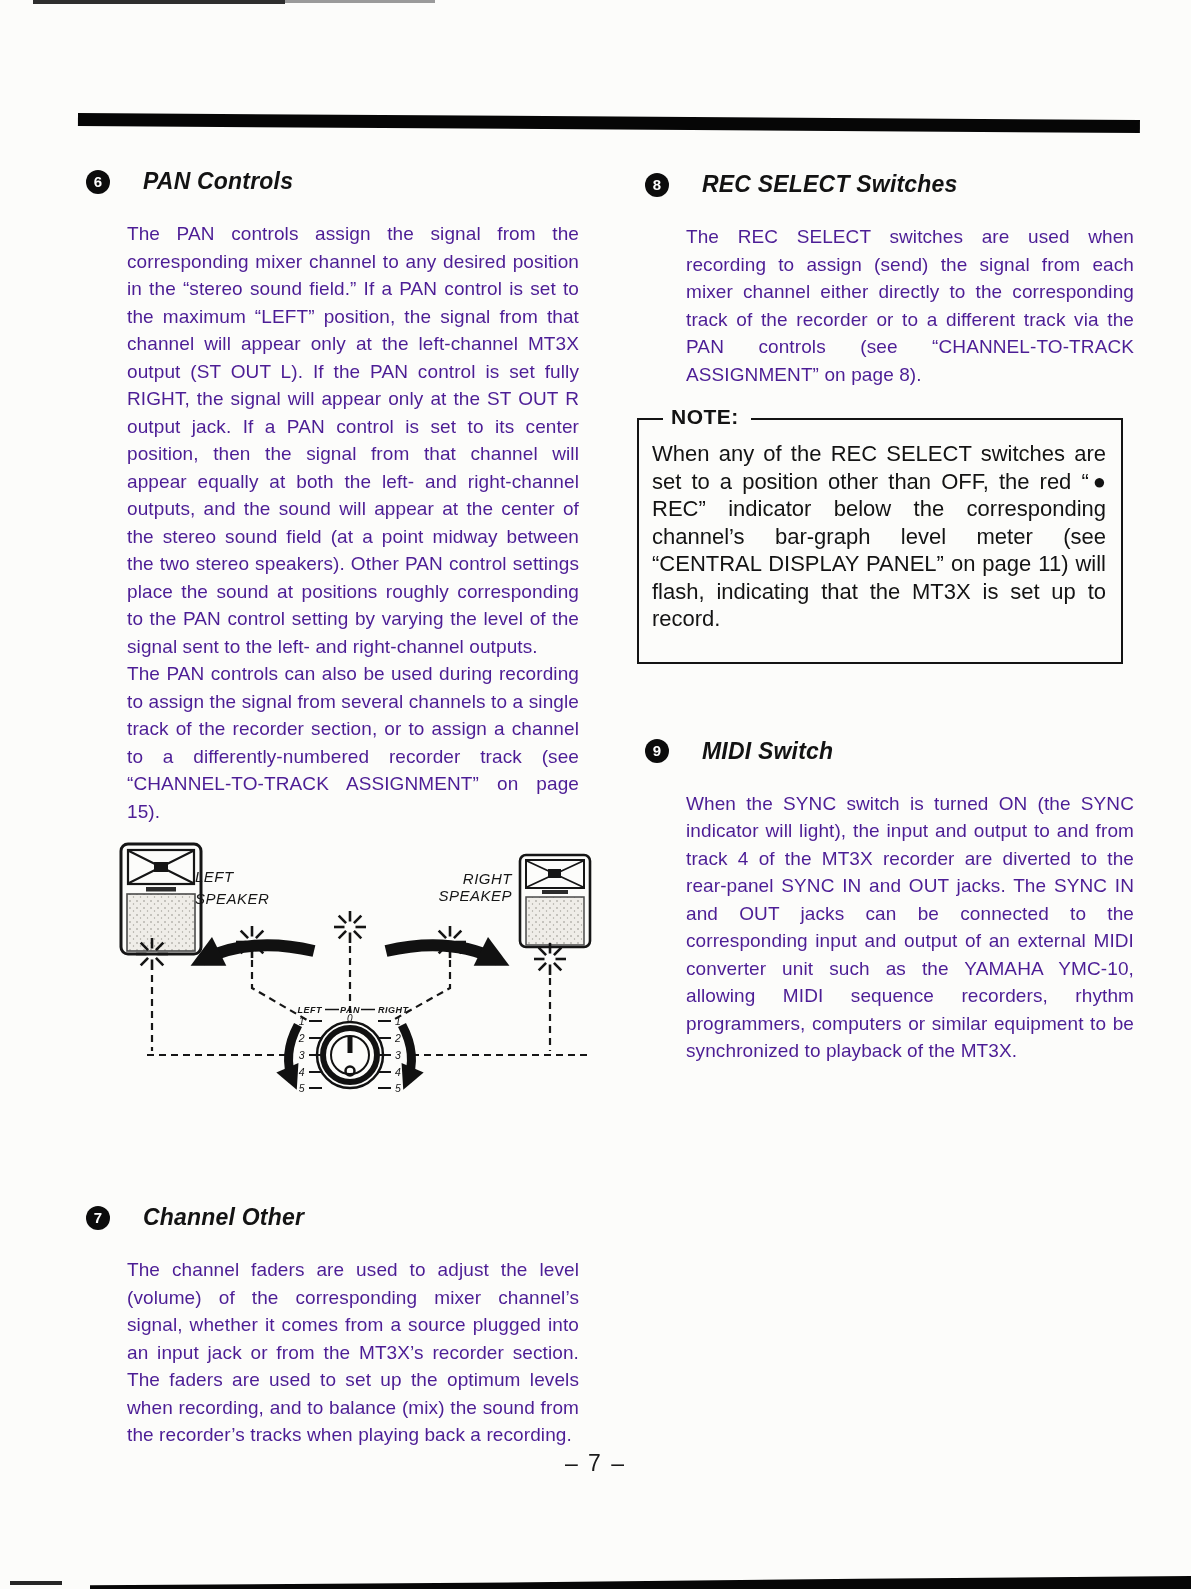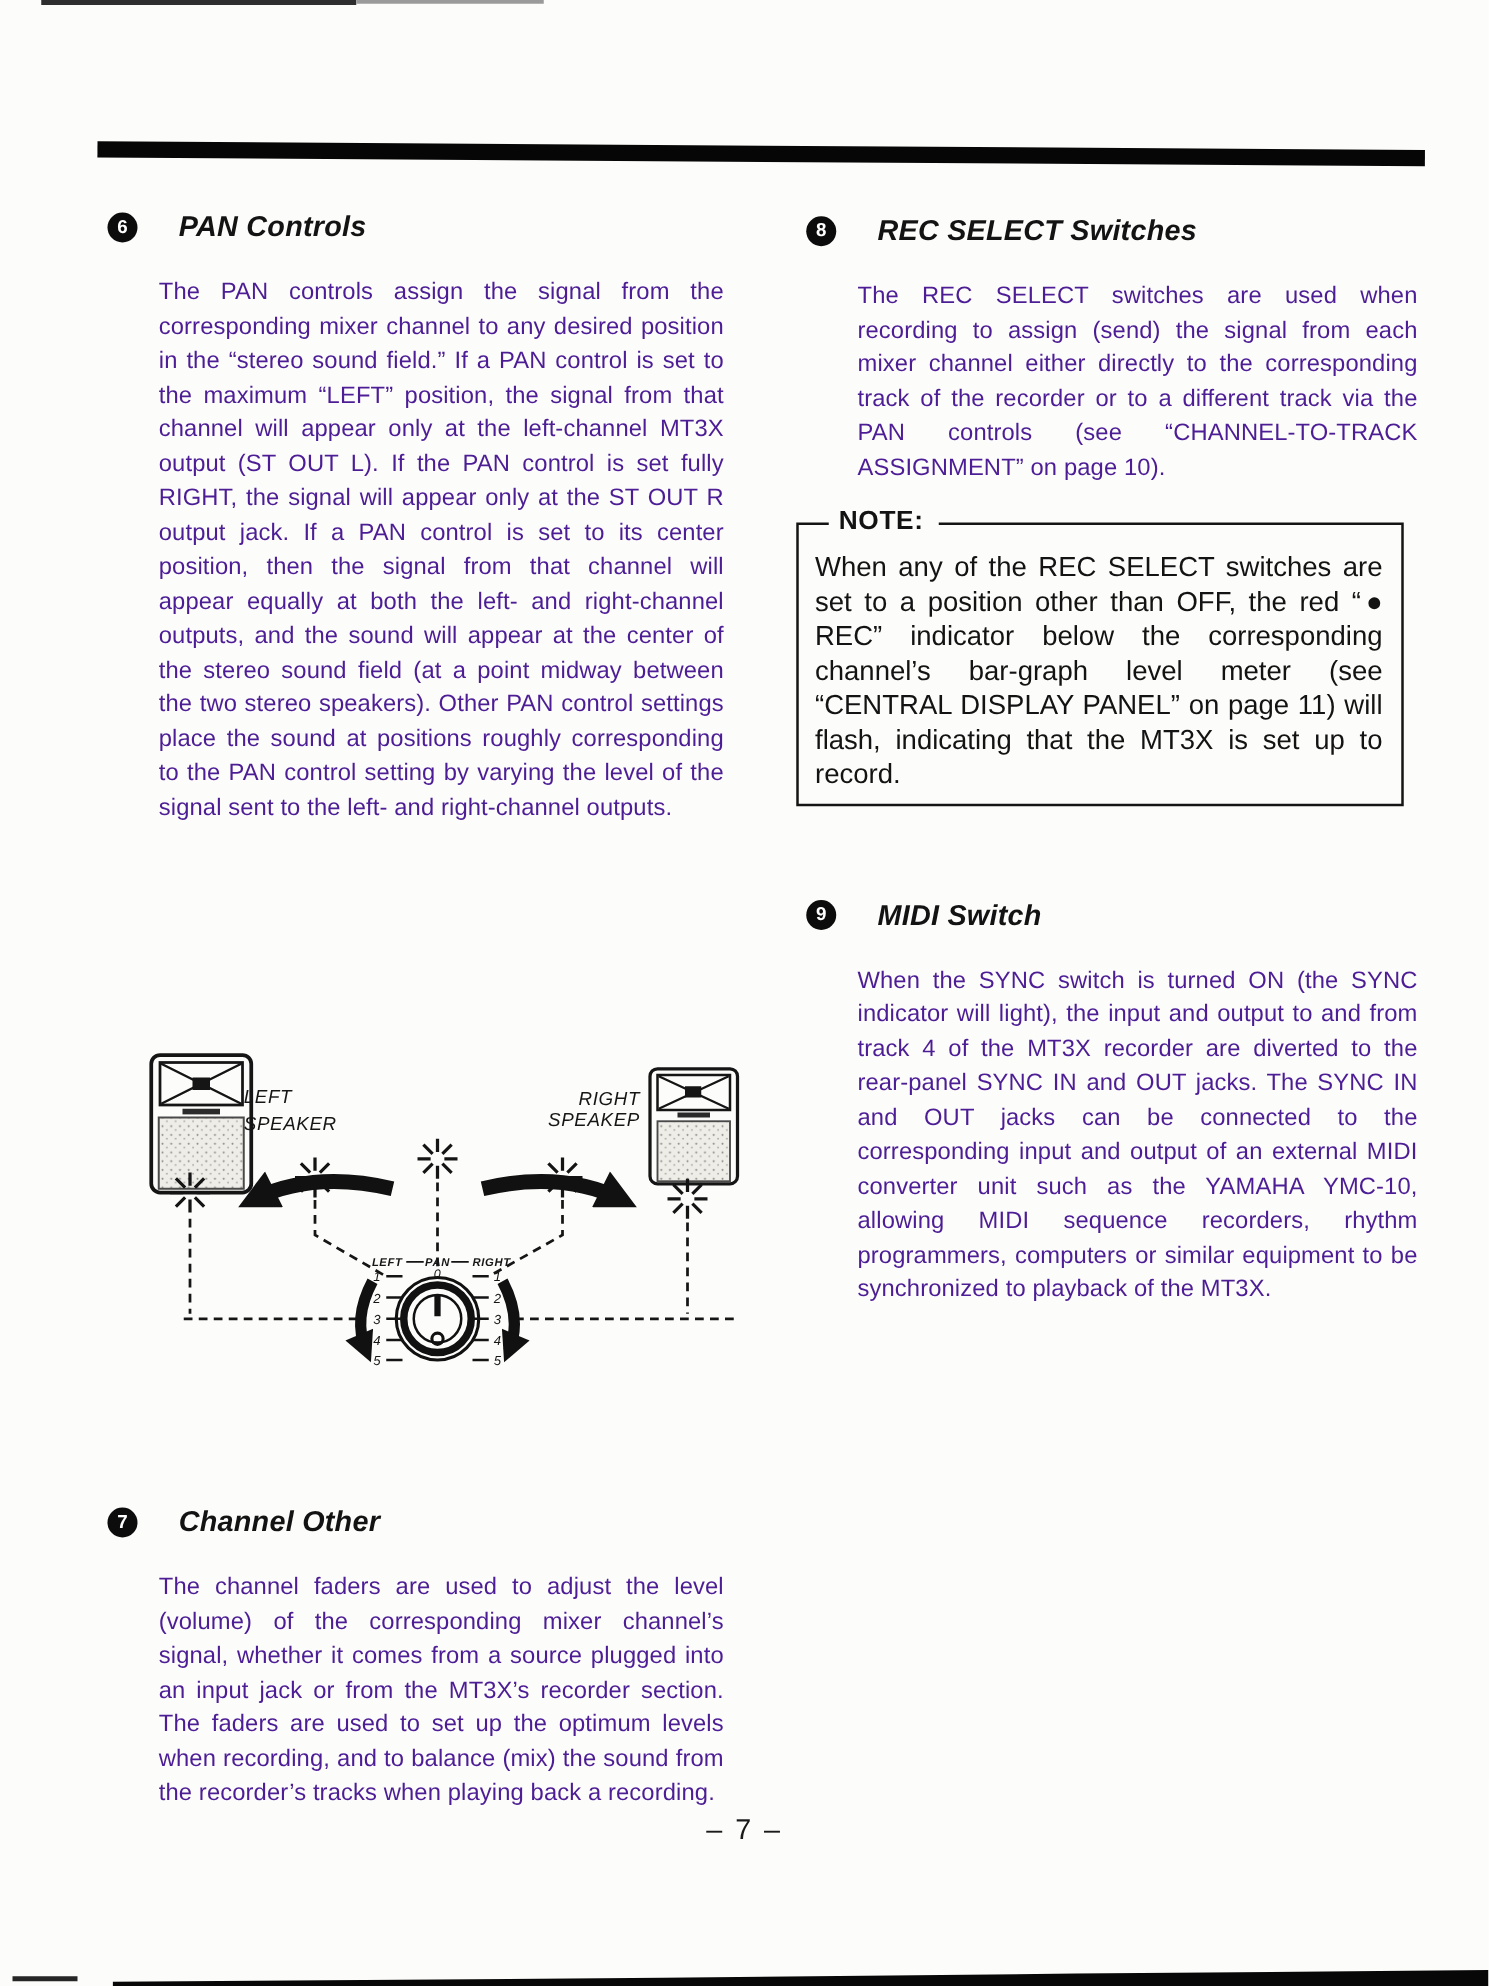--- a/index.html
+++ b/index.html
@@ -31,21 +31,21 @@
   .sec-title { font-size:23px; font-weight:bold; letter-spacing:0.2px; margin:16px;font-style:italic; }
 
   .body-text {
     margin:0 0 0 41px; font-size:19px; line-height:27.5px;
     text-align:justify; letter-spacing:0.1px; color:#4c1d95;
   }
 
   .note-box {
     position:relative; box-sizing:border-box;
     margin:30px 0 0 -8px; width:486px;
-    border:2.5px solid #141414; padding:20px 15px 10px 13px;
+    border:2.5px solid #141414; padding:20px 15px 29px 13px;
   }
   .note-label {
     position:absolute; top:-15px; left:24px;
     background:#fcfcfa; padding:0 12px 0 8px;
     font-size:21px; font-weight:bold; letter-spacing:0.5px;
   }
   .note-text { margin:0; font-size:22px; line-height:27.5px; text-align:justify; }
 
   .sec-sync { margin-top:58px; }
 
@@ -68,20 +68,21 @@
   <div class="scan-top"></div>
   <div class="scan-top2"></div>
   <div class="rule-top"></div>
 
   <section class="sec-pan">
     <div class="section-head">
       <span class="bullet">6</span>
       <h2 class="sec-title">PAN Controls</h2>
     </div>
     <p class="body-text">The PAN controls assign the signal from the corresponding mixer channel to any desired position in the “stereo sound field.” If a PAN control is set to the maximum “LEFT” position, the signal from that channel will appear only at the left-channel MT3X output (ST OUT L). If the PAN control is set fully RIGHT, the signal will appear only at the ST OUT R output jack. If a PAN control is set to its center position, then the signal from that channel will appear equally at both the left- and right-channel outputs, and the sound will appear at the center of the stereo sound field (at a point midway between the two stereo speakers). Other PAN control settings place the sound at positions roughly corresponding to the PAN control setting by varying the level of the signal sent to the left- and right-channel outputs.</p>
+    <p class="body-text">The PAN controls can also be used during recording to assign the signal from several channels to a single track of the recorder section, or to assign a channel to a differently-numbered recorder track (see “CHANNEL-TO-TRACK ASSIGNMENT” on page 15).</p>
   </section>
 
   <div class="diagram">
     <svg width="500" height="297" viewBox="0 0 500 297">
       <defs>
         <pattern id="stipple" width="7" height="7" patternUnits="userSpaceOnUse">
           <rect width="7" height="7" fill="#efede8"></rect>
           <circle cx="2" cy="3" r="0.8" fill="#8f8d86"></circle>
           <circle cx="5.5" cy="6" r="0.7" fill="#a5a39b"></circle>
         </pattern>
@@ -196,21 +197,21 @@
     </div>
     <p class="body-text">The channel faders are used to adjust the level (volume) of the corresponding mixer channel’s signal, whether it comes from a source plugged into an input jack or from the MT3X’s recorder section. The faders are used to set up the optimum levels when recording, and to balance (mix) the sound from the recorder’s tracks when playing back a recording.</p>
   </section>
 
   <div class="col-right">
     <section>
       <div class="section-head">
         <span class="bullet">8</span>
         <h2 class="sec-title">REC SELECT Switches</h2>
       </div>
-      <p class="body-text">The REC SELECT switches are used when recording to assign (send) the signal from each mixer channel either directly to the corresponding track of the recorder or to a different track via the PAN controls (see “CHANNEL-TO-TRACK ASSIGNMENT” on page 10).</p>
+      <p class="body-text">The REC SELECT switches are used when recording to assign (send) the signal from each mixer channel either directly to the corresponding track of the recorder or to a different track via the PAN controls (see “CHANNEL-TO-TRACK ASSIGNMENT” on page 8).</p>
     </section>
 
     <div class="note-box">
       <span class="note-label">NOTE:</span>
       <p class="note-text">When any of the REC SELECT switches are set to a position other than OFF, the red “● REC” indicator below the corresponding channel’s bar-graph level meter (see “CENTRAL DISPLAY PANEL” on page 11) will flash, indicating that the MT3X is set up to record.</p>
     </div>
 
     <section class="sec-sync">
       <div class="section-head">
         <span class="bullet">9</span>

